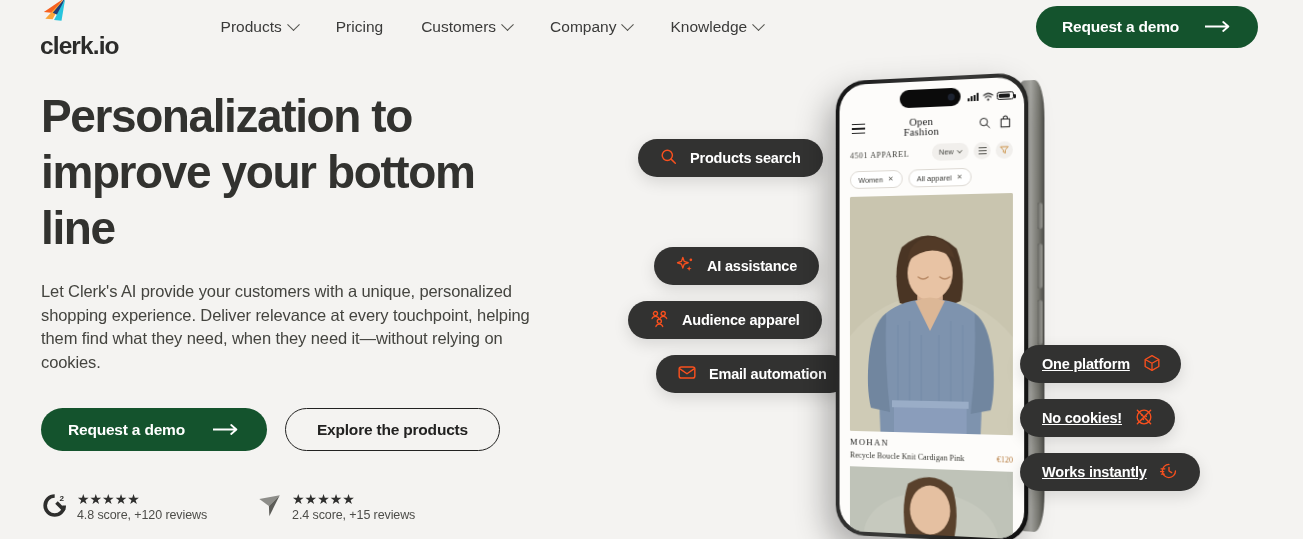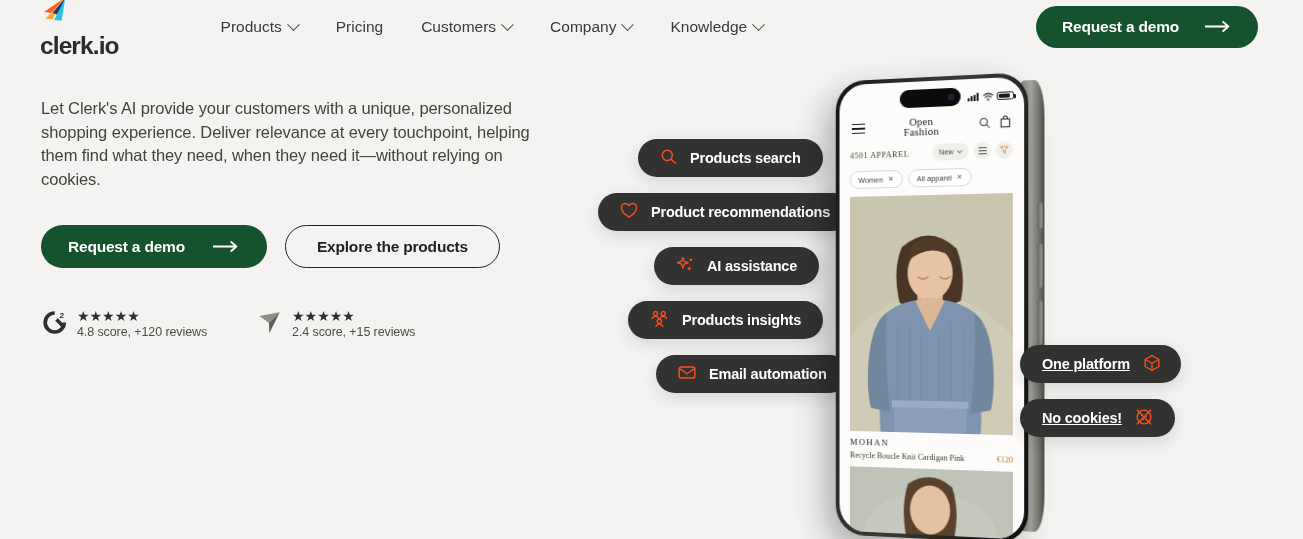--- a/index.html
+++ b/index.html
@@ -122,21 +122,21 @@
   }
   .headline {
     font-size: 46px;
     line-height: 56px;
     font-weight: bold;
     letter-spacing: -1.4px;
     color: #32322f;
     max-width: 470px;
   }
   .subcopy {
-    margin-top: 9px;
+    margin-top: 24px;
     font-size: 16.5px;
     line-height: 23.5px;
     color: #44443f;
     max-width: 510px;
     letter-spacing: -0.1px;
   }
   .cta-row {
     margin-top: 34px;
     display: flex;
     align-items: center;
@@ -487,20 +487,21 @@
       <span class="arrow-svg">
         <svg width="27" height="11" viewBox="0 0 27 11" aria-hidden="true">
           <path d="M0 5.5 H23 M18.2 1 L23.4 5.5 L18.2 10" stroke="#fff" stroke-width="1.8" fill="none" stroke-linecap="round" stroke-linejoin="round"></path>
         </svg>
       </span>
     </button>
   </div>
 </header>
 
 <section class="hero-left">
+  <h1 class="headline">Personalization to improve your bottom line</h1>
   <p class="subcopy">Let Clerk's AI provide your customers with a unique, personalized shopping experience. Deliver relevance at every touchpoint, helping them find what they need, when they need it—without relying on cookies.</p>
 
   <div class="cta-row">
     <button class="btn btn-primary btn-primary-lg">
       <span>Request a demo</span>
       <span class="arrow-svg">
         <svg width="27" height="11" viewBox="0 0 27 11" aria-hidden="true">
           <path d="M0 5.5 H23 M18.2 1 L23.4 5.5 L18.2 10" stroke="#fff" stroke-width="1.8" fill="none" stroke-linecap="round" stroke-linejoin="round"></path>
         </svg>
       </span>
@@ -547,28 +548,20 @@
   <div class="pill pill-left p-search">
     <span class="ic">
       <svg width="17" height="17" viewBox="0 0 20 20" aria-hidden="true">
         <circle cx="8.6" cy="8.6" r="6" stroke="#f9501e" stroke-width="1.7" fill="none"></circle>
         <path d="M13.1 13.1 L18 18" stroke="#f9501e" stroke-width="1.7" stroke-linecap="round"></path>
       </svg>
     </span>
     <span>Products search</span>
   </div>
 
-  <div class="pill pill-left p-recs">
-    <span class="ic">
-      <svg width="18" height="17" viewBox="0 0 20 19" aria-hidden="true">
-        <path d="M10 17 C10 17 1.6 11.6 1.6 6.3 C1.6 3.5 3.7 1.6 6.1 1.6 C7.8 1.6 9.2 2.6 10 4 C10.8 2.6 12.2 1.6 13.9 1.6 C16.3 1.6 18.4 3.5 18.4 6.3 C18.4 11.6 10 17 10 17 Z" stroke="#f9501e" stroke-width="1.6" fill="none" stroke-linejoin="round"></path>
-      </svg>
-    </span>
-    <span>Product recommendations</span>
-  </div>
 
   <div class="pill pill-left p-ai">
     <span class="ic">
       <svg width="18" height="18" viewBox="0 0 20 20" aria-hidden="true">
         <path d="M7.6 1.6 L9.1 6 L13.5 7.5 L9.1 9 L7.6 13.4 L6.1 9 L1.7 7.5 L6.1 6 Z" stroke="#f9501e" stroke-width="1.5" fill="none" stroke-linejoin="round"></path>
         <path d="M14.6 11.2 L15.4 13.2 L17.4 14 L15.4 14.8 L14.6 16.8 L13.8 14.8 L11.8 14 L13.8 13.2 Z" fill="#f9501e"></path>
         <circle cx="16.5" cy="4.2" r="1.5" fill="#f9501e"></circle>
       </svg>
     </span>
     <span>AI assistance</span>
@@ -578,21 +571,21 @@
     <span class="ic">
       <svg width="19" height="18" viewBox="0 0 21 20" aria-hidden="true">
         <circle cx="6" cy="4" r="2.3" stroke="#f9501e" stroke-width="1.5" fill="none"></circle>
         <circle cx="14.6" cy="4" r="2.3" stroke="#f9501e" stroke-width="1.5" fill="none"></circle>
         <circle cx="10.3" cy="12.6" r="2.3" stroke="#f9501e" stroke-width="1.5" fill="none"></circle>
         <path d="M2.2 9.6 C2.8 7.9 4.2 7 6 7 C7.8 7 9.2 7.9 9.8 9.6" stroke="#f9501e" stroke-width="1.4" fill="none" stroke-linecap="round"></path>
         <path d="M11 9.6 C11.6 7.9 13 7 14.7 7 C16.5 7 17.9 7.9 18.5 9.6" stroke="#f9501e" stroke-width="1.4" fill="none" stroke-linecap="round"></path>
         <path d="M6.5 18.4 C7.1 16.7 8.5 15.8 10.3 15.8 C12.1 15.8 13.5 16.7 14.1 18.4" stroke="#f9501e" stroke-width="1.4" fill="none" stroke-linecap="round"></path>
       </svg>
     </span>
-    <span>Products insights</span>
+    <span>Audience apparel</span>
   </div>
 
   <div class="pill pill-left p-email">
     <span class="ic">
       <svg width="18" height="15" viewBox="0 0 20 16" aria-hidden="true">
         <rect x="1.3" y="1.8" width="17.4" height="12.4" rx="2.4" stroke="#f9501e" stroke-width="1.6" fill="none"></rect>
         <path d="M2.6 4.2 L10 9.4 L17.4 4.2" stroke="#f9501e" stroke-width="1.6" fill="none" stroke-linecap="round" stroke-linejoin="round"></path>
       </svg>
     </span>
     <span>Email automation</span>
@@ -761,14 +754,24 @@
       <svg width="18" height="18" viewBox="0 0 20 20" aria-hidden="true">
         <circle cx="10" cy="10" r="7.6" stroke="#f9501e" stroke-width="1.5" fill="none"></circle>
         <circle cx="7.6" cy="7.8" r="1.1" fill="#f9501e"></circle>
         <circle cx="12.4" cy="9.2" r="1" fill="#f9501e"></circle>
         <circle cx="9.2" cy="12.6" r="1.1" fill="#f9501e"></circle>
         <path d="M2.6 2.6 L17.4 17.4 M17.4 2.6 L2.6 17.4" stroke="#f9501e" stroke-width="1.5" stroke-linecap="round"></path>
       </svg>
     </span>
   </div>
 
+  <div class="pill pill-right p-works">
+    <span>Works instantly</span>
+    <span class="ic">
+      <svg width="18" height="18" viewBox="0 0 20 20" aria-hidden="true">
+        <path d="M17.2 10 A7.3 7.3 0 1 1 9.9 2.7" stroke="#f9501e" stroke-width="1.5" fill="none" stroke-linecap="round"></path>
+        <path d="M10 5.9 V10 L13 11.8" stroke="#f9501e" stroke-width="1.5" fill="none" stroke-linecap="round" stroke-linejoin="round"></path>
+        <path d="M1.2 7.6 H5.4 M0.4 10.6 H4.2 M1.6 13.6 H4.8" stroke="#f9501e" stroke-width="1.4" stroke-linecap="round"></path>
+      </svg>
+    </span>
+  </div>
 
 </section>
 
 </body></html>

